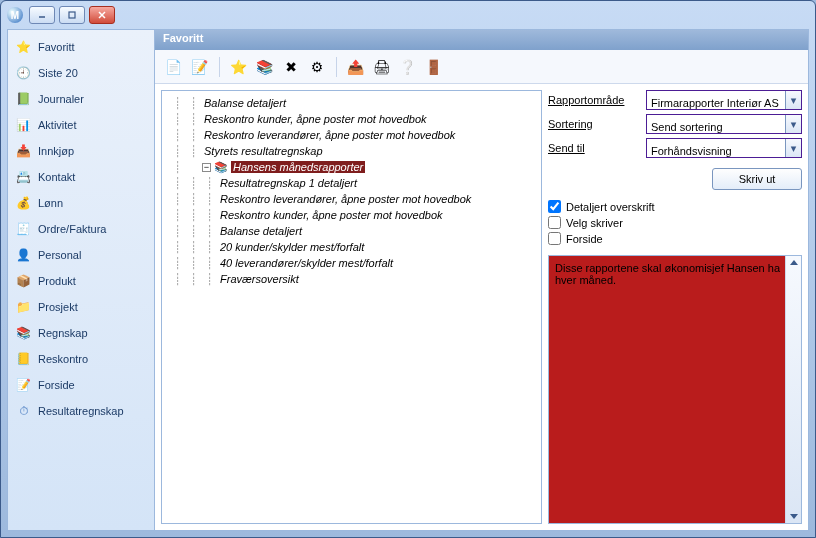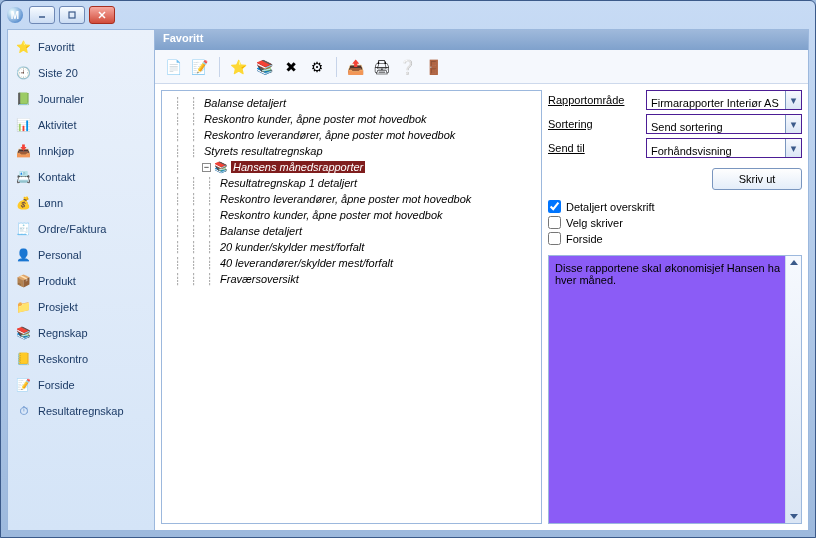--- a/index.html
+++ b/index.html
@@ -184,21 +184,21 @@
     cursor:pointer;
     padding:0 14px;
   }
   .checks { display:flex; flex-direction:column; gap:3px; }
   .chk { display:flex; align-items:center; gap:5px; }
   .chk input { margin:0; width:13px; height:13px; }
 
   .desc-box {
     flex:1;
     border:1px solid #9cb8dd;
-    background:#8b5cf6;
+    background:#b91c1c;
     padding:6px;
     font-size:11px;
     color:#000;
     overflow:auto;
     position:relative;
     min-height:110px;
   }
   .desc-box .sb {
     position:absolute; right:0; top:0; bottom:0; width:16px;
     background:linear-gradient(#f6f9fe,#dbe6f5);

